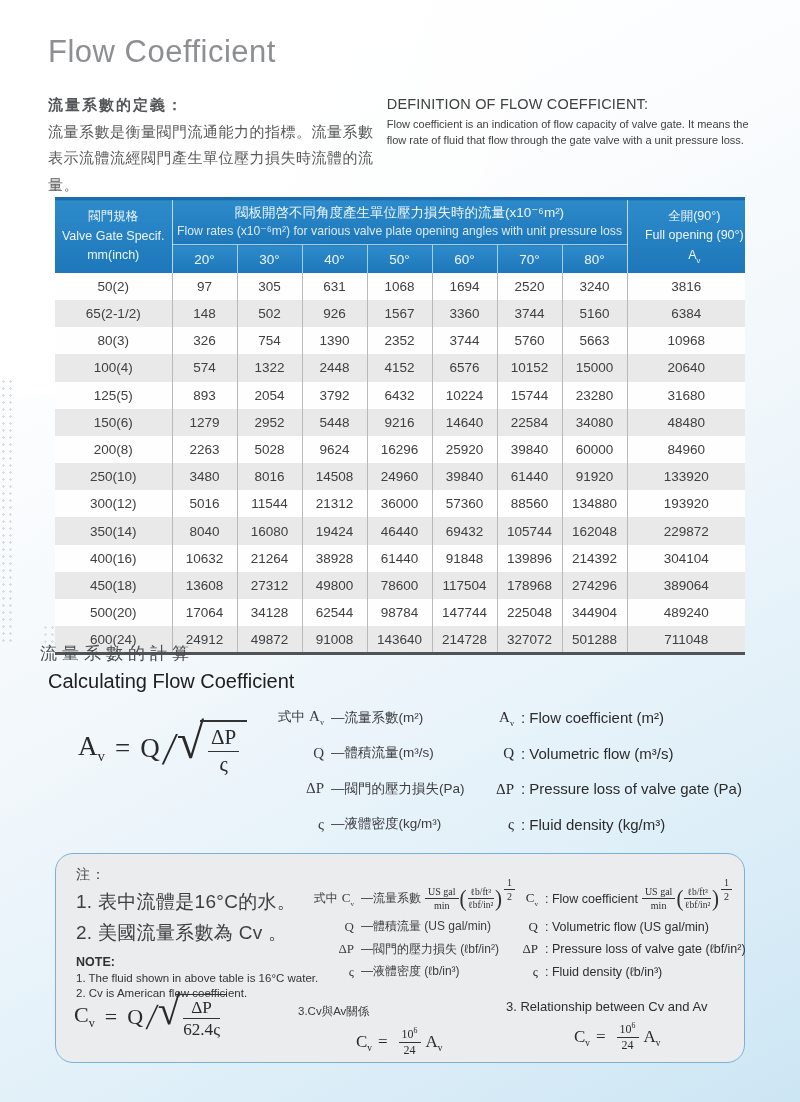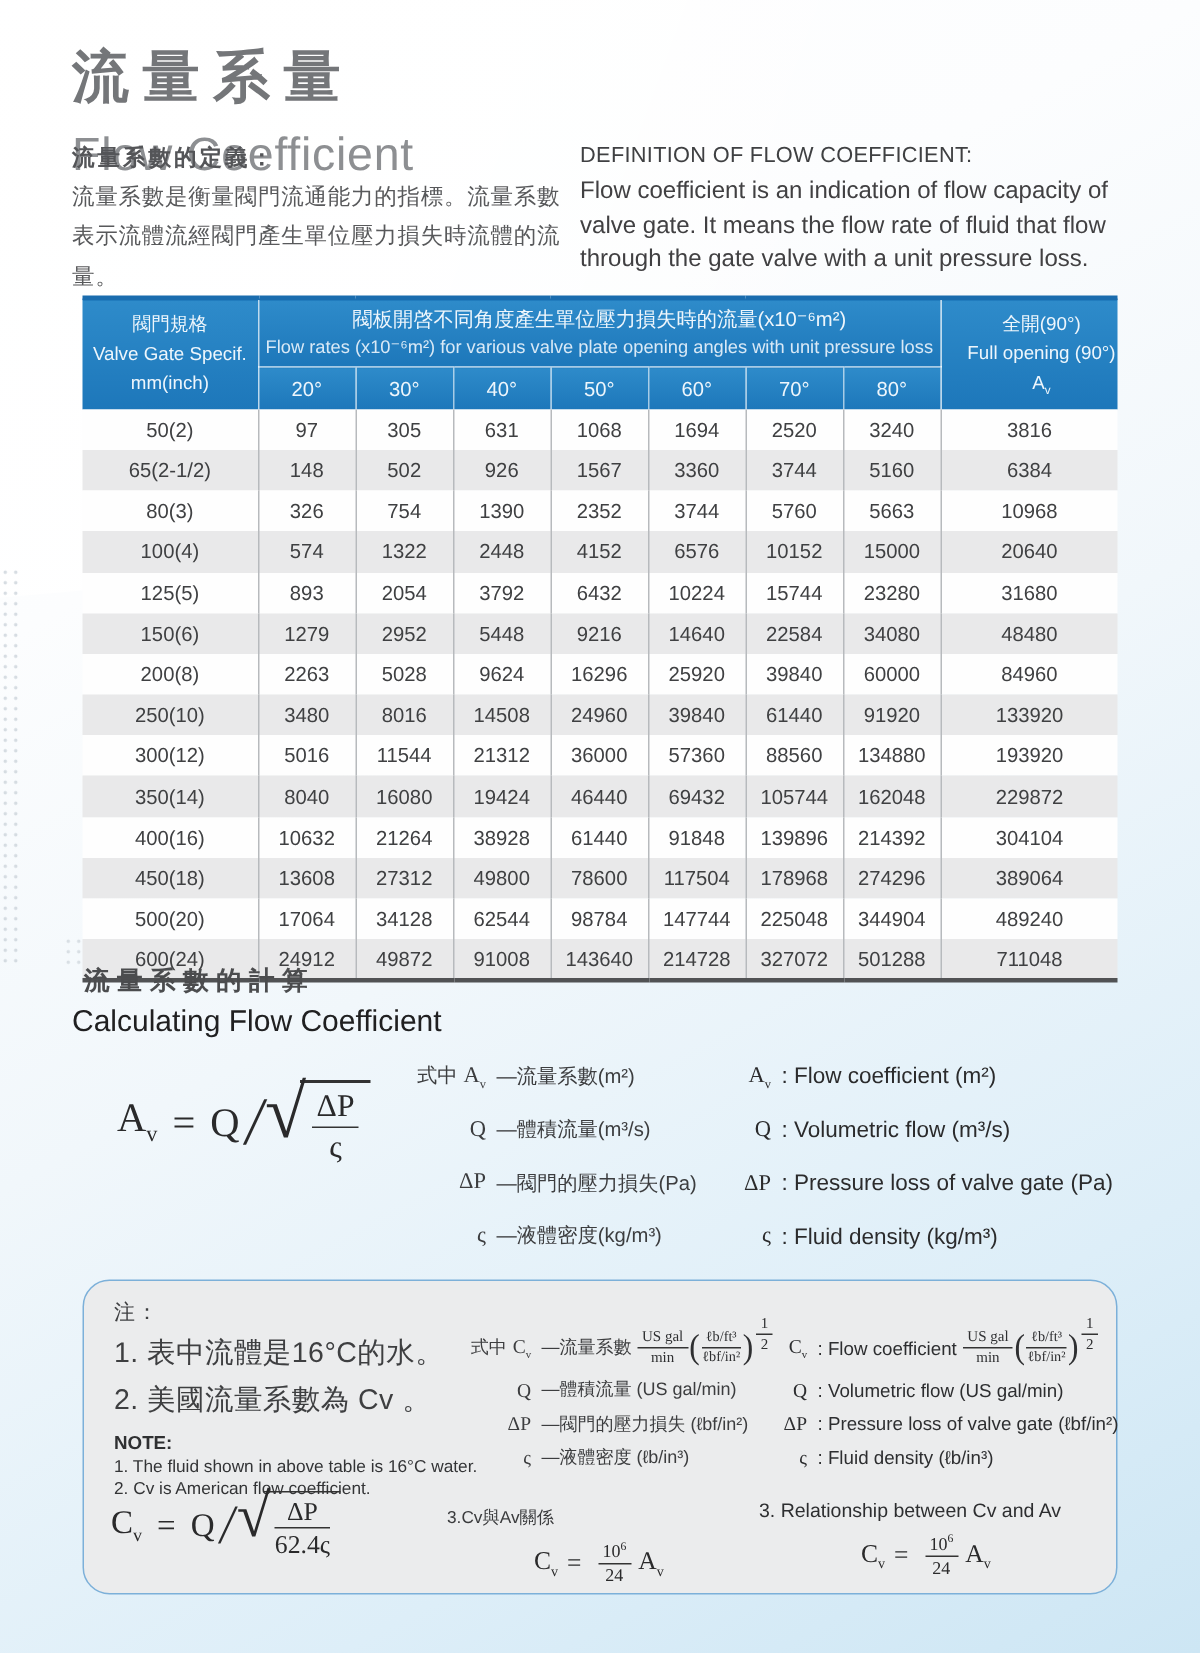--- a/index.html
+++ b/index.html
@@ -22,40 +22,40 @@
   .title-zh { font-size:38px; font-weight:600; color:#747679; letter-spacing:9px; }
   .title-en { font-size:31px; font-weight:400; color:#8d8f92; margin-top:8px; letter-spacing:.5px; }
 
   
   .def-row { position:absolute; left:48px; top:96px; width:706px; display:flex; }
   .def-zh { width:335px; }
   .def-zh-head { font-size:15px; font-weight:700; color:#545558; letter-spacing:2px; }
   .def-zh-body { font-size:15px; color:#58595b; line-height:1.75; margin-top:4px; letter-spacing:.5px; }
   .def-en { width:372px; margin-left:8px; }
   .def-en-head { font-size:14.5px; font-weight:500; color:#3f4042; letter-spacing:.2px; }
-  .def-en-body { font-size:16px; color:#414042; line-height:1.42; margin-top:5px; }
+  .def-en-body { font-size:11px; color:#414042; line-height:1.42; margin-top:5px; }
 
   
   table.flow { position:absolute; left:55px; top:197px; width:690px; border-collapse:collapse; table-layout:fixed; }
   table.flow thead th { background:linear-gradient(180deg,#2e8bca 0%,#1d77ba 100%); color:#eef6fc; font-weight:400; }
   table.flow thead tr:first-child th { border-top:3px solid #1a6cae; }
   th.ht-spec { font-size:12.5px; line-height:1.55; border-right:1px solid rgba(255,255,255,.7); }
   th.ht-group { font-size:13.5px; line-height:1.45; padding:3px 0 4px; }
   th.ht-group .gh-en { font-size:12.2px; color:#d9e9f6; }
   th.ht-full { font-size:12.5px; line-height:1.55; border-left:1px solid rgba(255,255,255,.7);padding-left:16px; }
   th.ht-angle { font-size:13.5px; height:28px; border-top:1px solid rgba(255,255,255,.6); border-left:1px solid rgba(255,255,255,.6); }
   th.ht-angle:first-of-type { border-left:none; }
   table.flow tbody td { height:27.2px; text-align:center; font-size:13.5px; color:#3f4042; background:#fefefe; }
   table.flow tbody tr:nth-child(even) td { background:#e9e9ea; }
   table.flow tbody td + td { border-left:1px solid #b7babd; }
   table.flow tbody tr:last-child td { border-bottom:3px solid #515254; }
   sub.avsub { font-size:.62em; }
 
   
-  .calc-head-zh { position:absolute; left:56px; top:642px; font-size:17px; font-weight:700; color:#4b4c4e; letter-spacing:5px; }
+  .calc-head-zh { position:absolute; left:40px; top:642px; font-size:17px; font-weight:400; color:#4b4c4e; letter-spacing:5px; }
   .calc-head-en { position:absolute; left:48px; top:670px; font-size:20px; font-weight:500; color:#202021; }
   .serif { font-family:"Liberation Serif","DejaVu Serif",serif; }
 
   .av-formula { position:absolute; left:78px; top:720px; font-size:27px; color:#2a2a2b; display:flex; align-items:center; }
   .fsym sub, .def-sym sub { font-size:.55em; }
   .feq { margin:0 10px; }
   .bslash { font-size:1.6em; font-weight:300; margin:0 1px 0 4px; display:inline-block; transform:skewX(-8deg) scaleY(1.05); }
   .rad { display:inline-flex; align-items:flex-start; }
   .rad-sign { font-size:1.85em; line-height:1; font-weight:300; margin-right:-4px; transform:translateY(-3px); }
   .rad-body { border-top:2px solid #333; margin-top:0; padding:4px 8px 0; }
@@ -113,21 +113,20 @@
 </style>
 </head>
 <body>
 
 <div class="page">
   <div class="swoosh"></div>
   <div class="dots-v"></div>
   <div class="dots-h"></div>
 
   <div class="title-block">
-    <div class="title-zh">流量系量</div>
     <div class="title-en">Flow Coefficient</div>
   </div>
 
   <div class="def-row">
     <div class="def-zh">
       <div class="def-zh-head">流量系數的定義：</div>
       <div class="def-zh-body">流量系數是衡量閥門流通能力的指標。流量系數表示流體流經閥門產生單位壓力損失時流體的流量。</div>
     </div>
     <div class="def-en">
       <div class="def-en-head">DEFINITION OF FLOW COEFFICIENT:</div>

